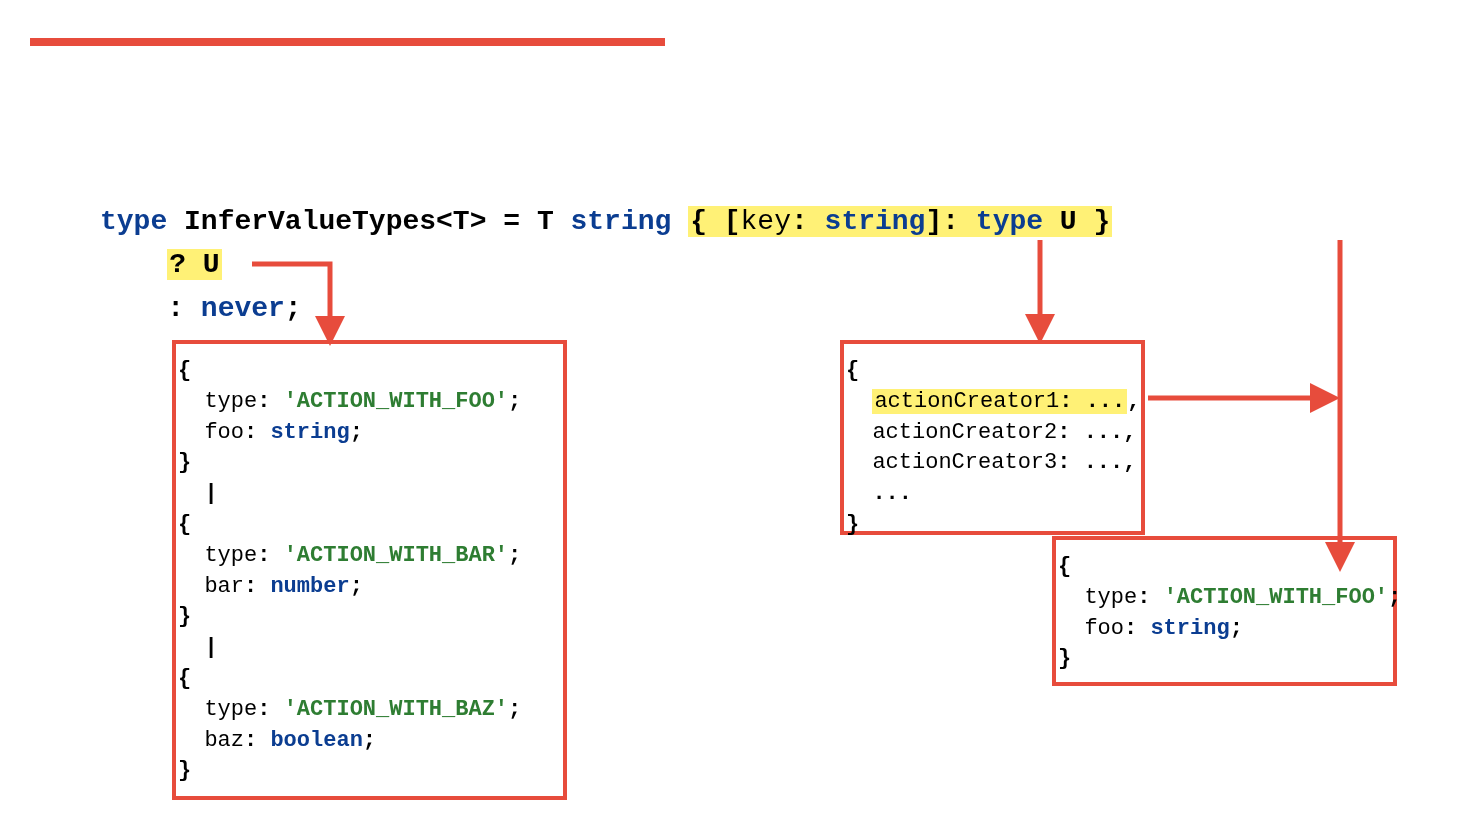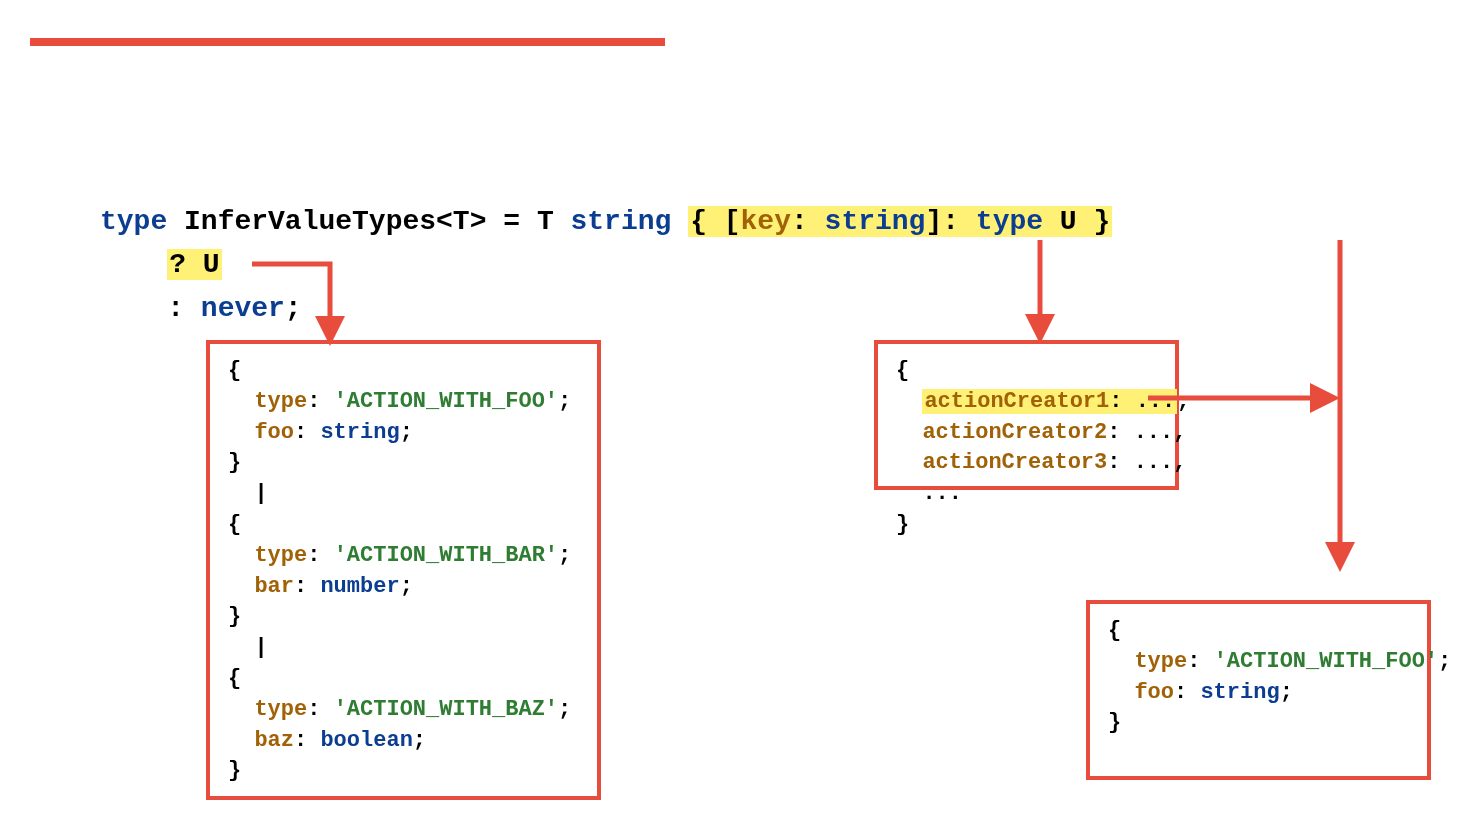--- a/index.html
+++ b/index.html
@@ -45,35 +45,34 @@
     font-size: 28px;
     line-height: 1.55;
     font-weight: 600;
     white-space: pre;
   }
   .hl  { background: #fff176; padding: 0 2px; }
   .kw  { color: #0b3d91; font-weight: 700; }
   .id  { color: #000000; margin-top: 46px; }
   .pn  { color: #000000; }
   .st  { color: #2e7d32; font-weight: 600; }
-  .pr  { color: #a16207; font-weight: 700; }
+  .pr  { color: #000000; font-weight: 400; }
   .box {
     position: absolute;
     border: 4px solid #e74c3c;
     background: #ffffff;
-    padding: 12px 18px;
+    padding: 12px 2px;
     font-size: 22px;
     line-height: 1.4;
     font-weight: 600;
     white-space: pre;
-    margin-left: 34px;
   }
   .box1 { top: 340px; left: 172px; width: 395px; height: 460px; }
-  .box2 { top: 340px; left: 840px; width: 305px; height: 150px; }
-  .box3 { top: 600px; left: 1052px; width: 345px; height: 180px; }
+  .box2 { top: 340px; left: 840px; width: 305px; height: 195px; }
+  .box3 { top: 536px; left: 1052px; width: 345px; height: 150px; }
   svg.arrows {
     position: absolute;
     top: 0; left: 0;
     width: 1482px;
     height: 816px;
     pointer-events: none;
   }
   marker path { fill: #e74c3c; }
   .ar { stroke: #e74c3c; stroke-width: 5; fill: none; marker-end: url(#ah); }
 </style>

